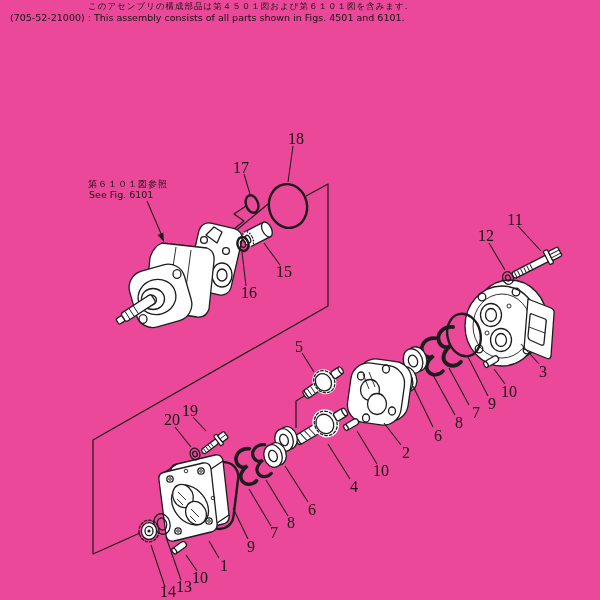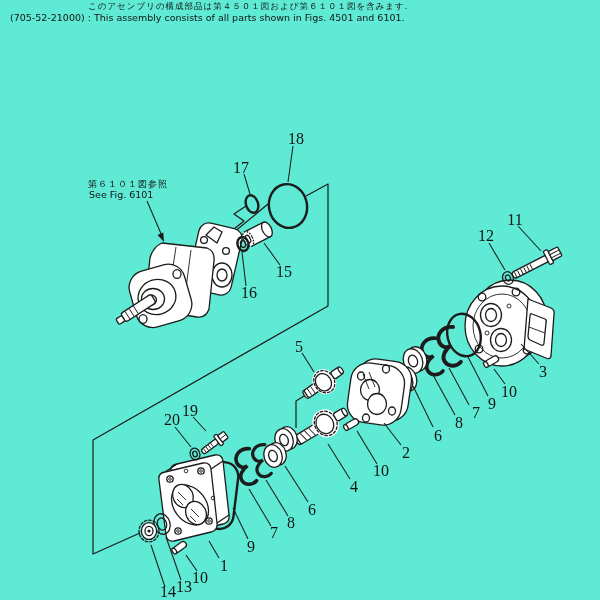--- a/index.html
+++ b/index.html
@@ -1,17 +1,17 @@
 <!DOCTYPE html>
 <html><head>
 <meta charset="utf-8">
 <style>
   html,body{margin:0;padding:0;background:#e8e8e8;}
   .page{
-    position:relative;width:600px;height:600px;background:#5eead4;
+    position:relative;width:600px;height:600px;background:#ec4899;
     font-family:"DejaVu Sans",sans-serif;overflow:hidden;
   }
   svg{position:absolute;left:0;top:0;}
   
   .fw{fill:#fff;stroke:#1c1c1c;stroke-width:1.3;stroke-linejoin:round;}
   .ln{fill:none;stroke:#1c1c1c;stroke-width:1.3;stroke-linejoin:round;stroke-linecap:round;}
   .thin{fill:none;stroke:#1c1c1c;stroke-width:0.9;}
   .ring{fill:none;stroke:#1c1c1c;stroke-width:2.4;}
   .leader{stroke:#1c1c1c;stroke-width:1.05;}
   .boundary{fill:none;stroke:#1c1c1c;stroke-width:1.2;stroke-linejoin:round;}

